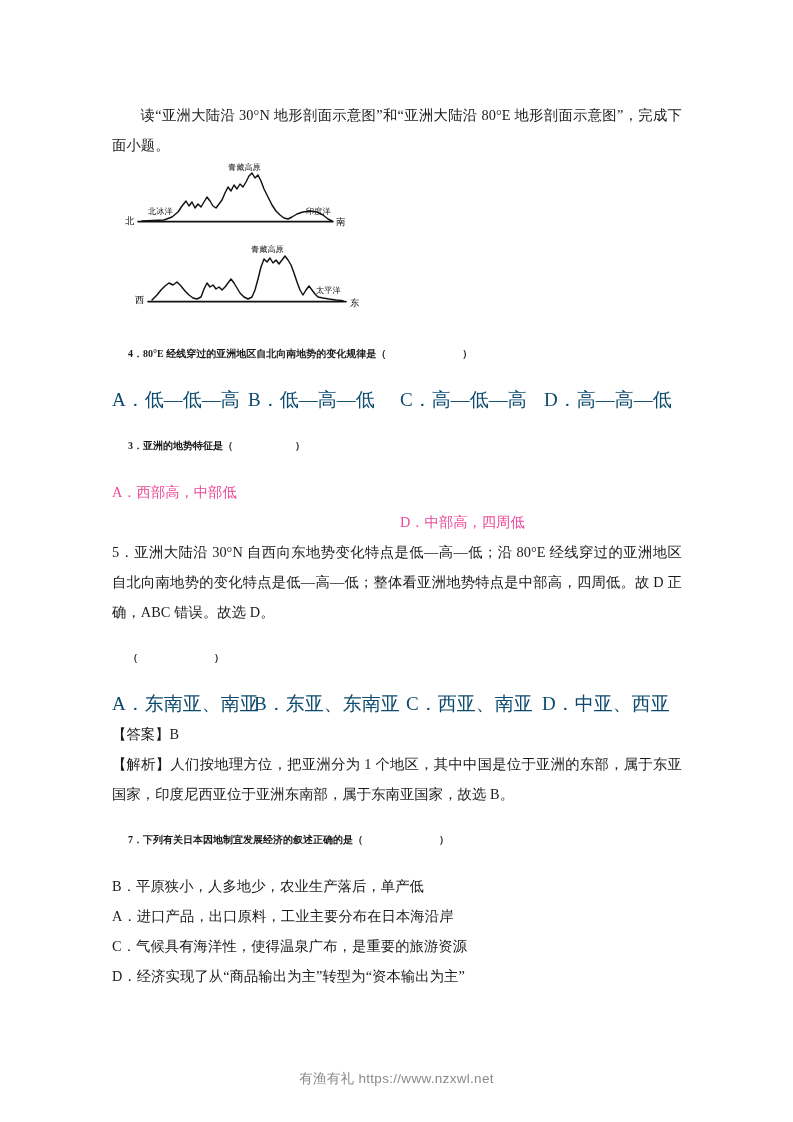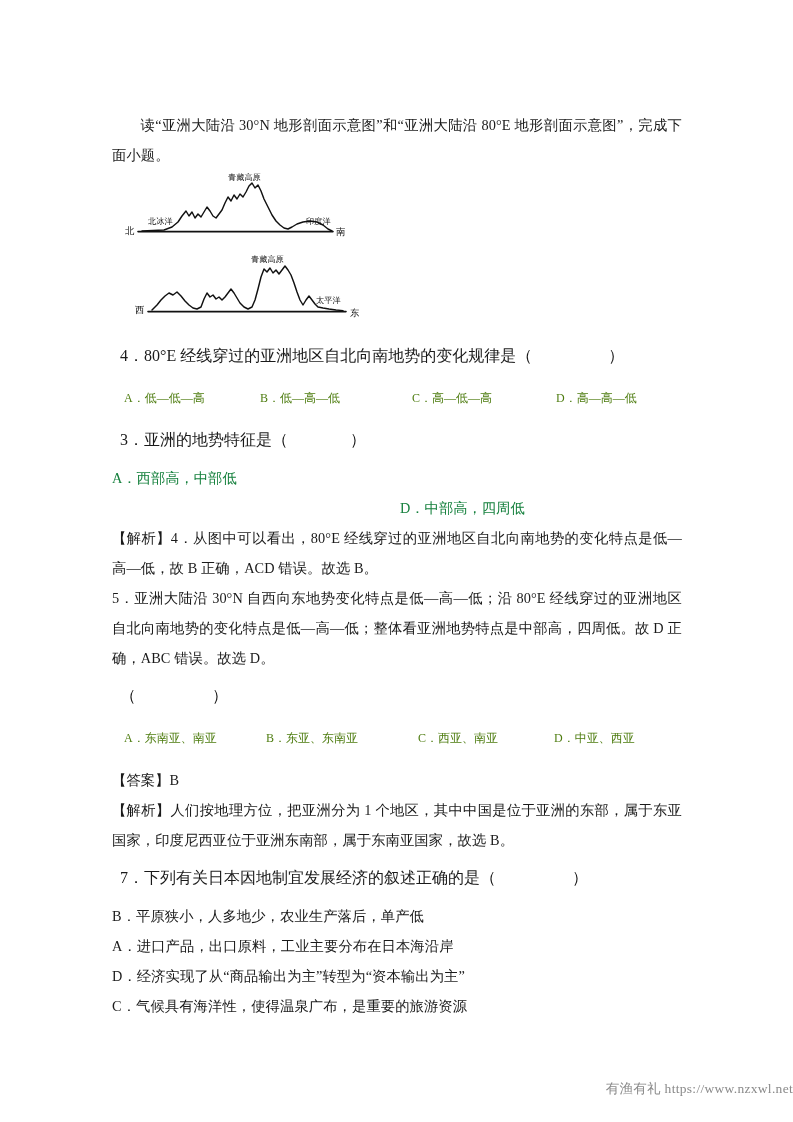--- a/index.html
+++ b/index.html
@@ -11,21 +11,21 @@
     width: 793px;
     height: 1122px;
     position: relative;
     font-family: "Liberation Serif", "DejaVu Serif", serif;
     color: #000000;
     overflow: hidden;
   }
 
   .page {
     position: absolute;
-    left: 0; top: 14px;
+    left: 0; top: 4px;
     width: 793px;
     height: 868px;
   }
 
   .content {
     position: absolute;
     left: 112px;
     top: 96px;
     width: 570px;
   }
@@ -36,44 +36,45 @@
     line-height: 30px;
     color: #1a1a1a;
     text-align: justify;
     text-justify: inter-ideograph;
     margin: 0;
     letter-spacing: 0.1px;
   }
   .para.indent { text-indent: 2em; }
 
   .q-line {
-    font-size: 16px;
+    font-size: 10px;
     line-height: 30px;
     color: #1a1a1a;
-    margin: 8px;
+    margin: 16px;
     white-space: pre;
+    font-weight: bold;
   }
 
   
   .opt-row {
     display: block;
-    font-size: 12px;
-    line-height: 30px;
-    color: #4d7c0f;
+    font-size: 19px;
+    line-height: 30px;
+    color: #0c4a6e;
     white-space: pre;
-    margin: 12px;
+    margin: 0;
   }
   .opt-row span.opt { display: inline-block; }
 
   
   .opt-2col {
     position: relative;
     font-size: 14.3px;
     line-height: 30px;
-    color: #15803d;
+    color: #ec4899;
     margin: 0;
     height: 30px;
   }
   .opt-2col .c1 { position: absolute; left: 0; top: 0; }
   .opt-2col .c2 { position: absolute; left: 288px; top: 0; }
 
   .blank-gap { display: inline-block; width: 76px; }
   .blank-gap-sm { display: inline-block; width: 62px; }
 
   
@@ -108,22 +109,22 @@
   .fig-label.end {
     font-size: 9.4px;
   }
 
   
   .footer {
     position: absolute;
     left: 0;
     top: 1066px;
     width: 793px;
-    text-align: right;
-    font-family: Liberation Serif, serif;
+    text-align: center;
+    font-family: Liberation Sans, sans-serif;
     font-size: 13.5px;
     color: #8a8a8a;
     letter-spacing: 0.3px;
   }
 </style>
 </head>
 <body>
 
 <div class="page">
 
@@ -180,34 +181,33 @@
 
     <p class="q-line"><span>3．亚洲的地势特征是（</span><span class="blank-gap-sm"></span><span>）</span></p>
 
     <div class="opt-2col">
       <span class="c1">A．西部高，中部低</span>
     </div>
     <div class="opt-2col">
       <span class="c2">D．中部高，四周低</span>
     </div>
 
-    <p class="para">【解析】4．从图中可以看出，80°E 经线穿过的亚洲地区自北向南地势的变化特点是低—高—低，故 B 正确，ACD 错误。故选 B。</p>
     <p class="para">5．亚洲大陆沿 30°N 自西向东地势变化特点是低—高—低；沿 80°E 经线穿过的亚洲地区自北向南地势的变化特点是低—高—低；整体看亚洲地势特点是中部高，四周低。故 D 正确，ABC 错误。故选 D。</p>
 
     <p class="q-line"><span>（</span><span class="blank-gap"></span><span>）</span></p>
 
     <p class="opt-row"><span class="opt" style="width:142px">A．东南亚、南亚</span><span class="opt" style="width:152px">B．东亚、东南亚</span><span class="opt" style="width:136px">C．西亚、南亚</span><span class="opt">D．中亚、西亚</span></p>
 
     <p class="para">【答案】B</p>
     <p class="para">【解析】人们按地理方位，把亚洲分为 1 个地区，其中中国是位于亚洲的东部，属于东亚国家，印度尼西亚位于亚洲东南部，属于东南亚国家，故选 B。</p>
 
     <p class="q-line"><span>7．下列有关日本因地制宜发展经济的叙述正确的是（</span><span class="blank-gap"></span><span>）</span></p>
 
     <p class="para">B．平原狭小，人多地少，农业生产落后，单产低</p>
     <p class="para">A．进口产品，出口原料，工业主要分布在日本海沿岸</p>
+    <p class="para">C．气候具有海洋性，使得温泉广布，是重要的旅游资源</p>
     <p class="para">D．经济实现了从“商品输出为主”转型为“资本输出为主”</p>
-    <p class="para">C．气候具有海洋性，使得温泉广布，是重要的旅游资源</p>
 
   </div>
 
   <div class="footer">有渔有礼 https://www.nzxwl.net</div>
 
 </div>
 
 </body></html>

